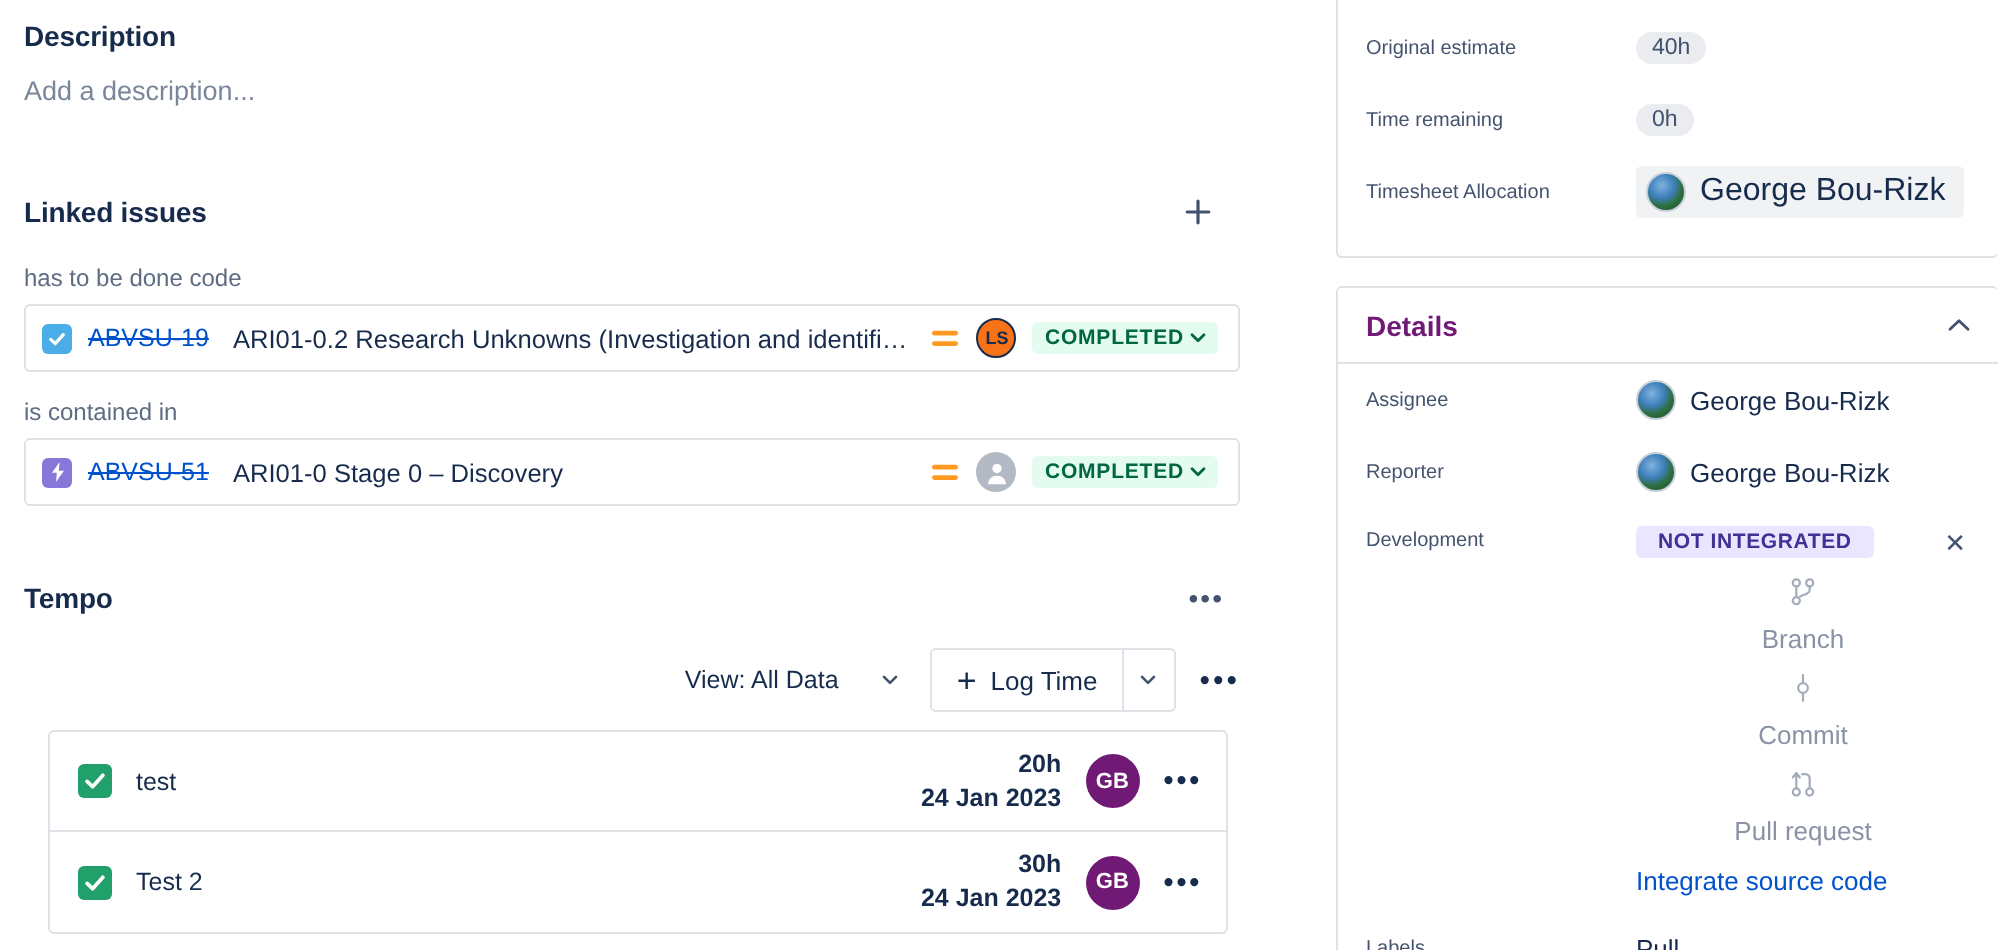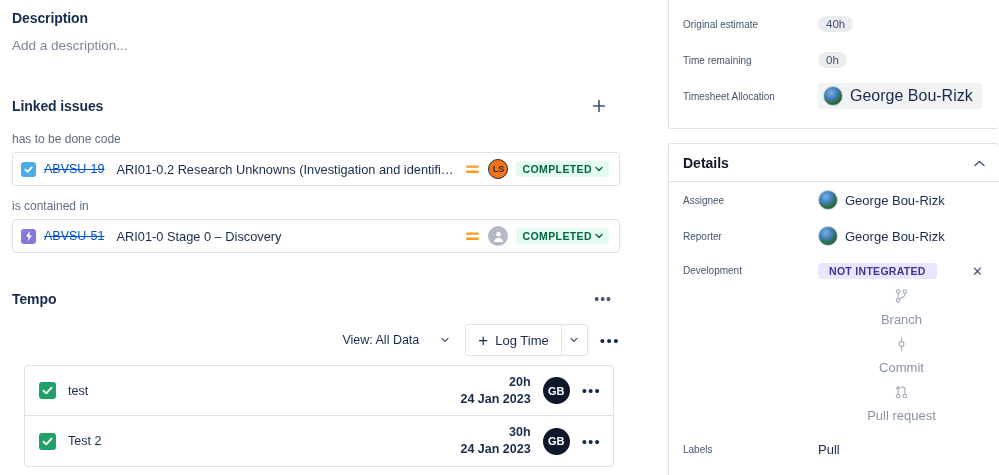--- a/index.html
+++ b/index.html
@@ -110,38 +110,38 @@
   .worklog-row:last-child { border-bottom: none; }
   .wl-check {
     width: 17px; height: 17px; border-radius: 3px; background: #22a06b; flex: none;
     display: flex; align-items: center; justify-content: center; color: #fff; font-size: 11px;
   }
   .wl-desc { flex: 1 1 auto; font-size: 12.5px; color: #172b4d; }
   .wl-meta { text-align: right; line-height: 1.35; flex: none; }
   .wl-hours { font-size: 12.5px; font-weight: 700; color: #172b4d; }
   .wl-date { font-size: 12.5px; font-weight: 700; color: #172b4d; }
   .avatar-gb {
-    width: 27px; height: 27px; border-radius: 50%; background: #0f172a; color: #fff;
+    width: 27px; height: 27px; border-radius: 50%; background: #701a75; color: #fff;
     font-size: 11px; font-weight: 700; display: flex; align-items: center; justify-content: center; flex: none;
   }
   .wl-dots { font-size: 15px; color: #172b4d; letter-spacing: 1.2px; cursor: pointer; flex: none; line-height: 1; }
 
   
   .right-col { width: 339px; height: 475px; padding: 0 0 0 8px; position: relative; }
   .panel {
     border: 1px solid #dfe1e6; border-radius: 3px; background: #fff;
     border-right: none;
   }
   .panel-estimates { margin-top: -9px; padding: 14px 0 14px 0; }
   .panel-details { margin-top: 14px; }
   .panel-head {
     height: 38px; display: flex; align-items: center; justify-content: space-between;
     padding: 0 14px 0 14px; border-bottom: 1px solid #dfe1e6;
   }
-  .panel-head h3 { font-size: 14px; font-weight: 700; color: #0f172a; }
+  .panel-head h3 { font-size: 14px; font-weight: 700; color: #701a75; }
   .chev-up { color: #42526e; font-size: 11px; cursor: pointer; }
 
   .field-row { display: flex; align-items: center; min-height: 36px; padding: 0 14px; }
   .field-label { width: 135px; flex: none; font-size: 10px; color: #44546f; }
   .field-value { font-size: 13px; color: #172b4d; display: flex; align-items: center; gap: 7px; }
   .pill {
     background: #ebecf0; color: #42526e; font-size: 11.5px;
     padding: 2px 8px; border-radius: 10px;
   }
   .avatar-photo {
@@ -375,20 +375,21 @@
           </span>
           <span class="dev-item">
             <svg width="13" height="14" viewBox="0 0 14 15">
               <circle cx="3.4" cy="11.8" r="1.9" fill="none" stroke="#a5adba" stroke-width="1.2"></circle>
               <circle cx="10.6" cy="11.8" r="1.9" fill="none" stroke="#a5adba" stroke-width="1.2"></circle>
               <path d="M3.4 9.9 V2.2 M1.5 4 L3.4 1.6 L5.3 4" stroke="#a5adba" stroke-width="1.2" fill="none" stroke-linecap="round" stroke-linejoin="round"></path>
               <path d="M10.6 9.9 V4.6 c0-1.4-1-2.4-2.4-2.4 H6.6" stroke="#a5adba" stroke-width="1.2" fill="none" stroke-linecap="round"></path>
             </svg>
             <span>Pull request</span>
           </span>
+          <span class="dev-link">Integrate source code</span>
         </span>
       </div>
 
       <div class="field-row" style="margin-top:8px">
         <span class="field-label">Labels</span>
         <span class="labels-none">Pull</span>
       </div>
 
       <div class="field-row">
         <span class="field-label">Epic Link</span>

